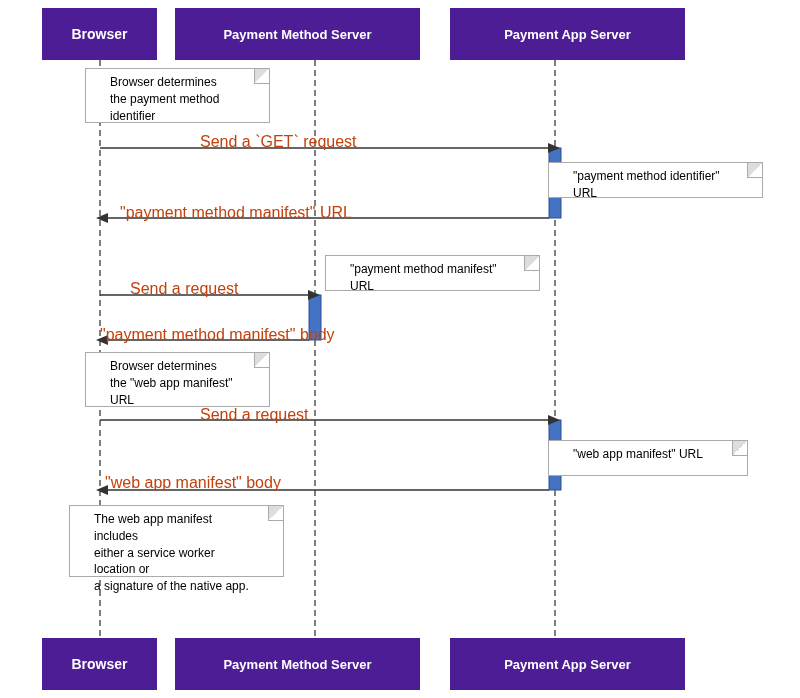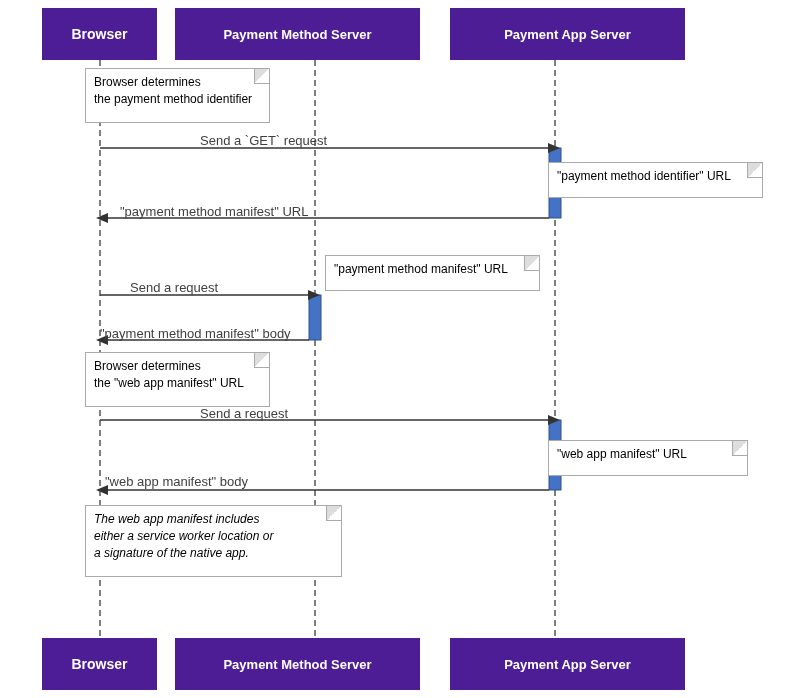--- a/index.html
+++ b/index.html
@@ -29,31 +29,31 @@
       text-align: center;
       padding: 8px 10px;
       border-radius: 0;
       display: flex;
       align-items: center;
       justify-content: center;
     }
 
     .arrow-label {
       position: absolute;
-      font-size: 13px;
-      color: #404040;
+      font-size: 16px;
+      color: #c2410c;
       white-space: nowrap;
     }
 
     
     .note-box {
       position: absolute;
       background: #fff;
       border: 1px solid #aaa;
-      padding: 5px 8px;
+      padding: 5px 24px;
       font-size: 12px;
       line-height: 1.4;
     }
     .note-box::after {
       content: '';
       position: absolute;
       top: 0;
       right: 0;
       width: 14px;
       height: 14px;
@@ -170,19 +170,19 @@
   </div>
 
   <div class="note-box" style="left:548px; top:440px; width:200px; height:36px; padding-right:20px;">
     <span>"web app manifest" URL</span>
   </div>
 
   <div class="arrow-label" style="left:105px; top:474px;">
     <span>"web app manifest" body</span>
   </div>
 
-  <div class="note-box" style="left:85px; top:505px; width:257px; height:72px;font-style:italic;">
+  <div class="note-box" style="left:69px; top:505px; width:215px; height:72px;">
     <span style="white-space:pre-line;">The web app manifest includes
 either a service worker location or
 a signature of the native app.</span>
   </div>
 
 </div>
 
 </body></html>

